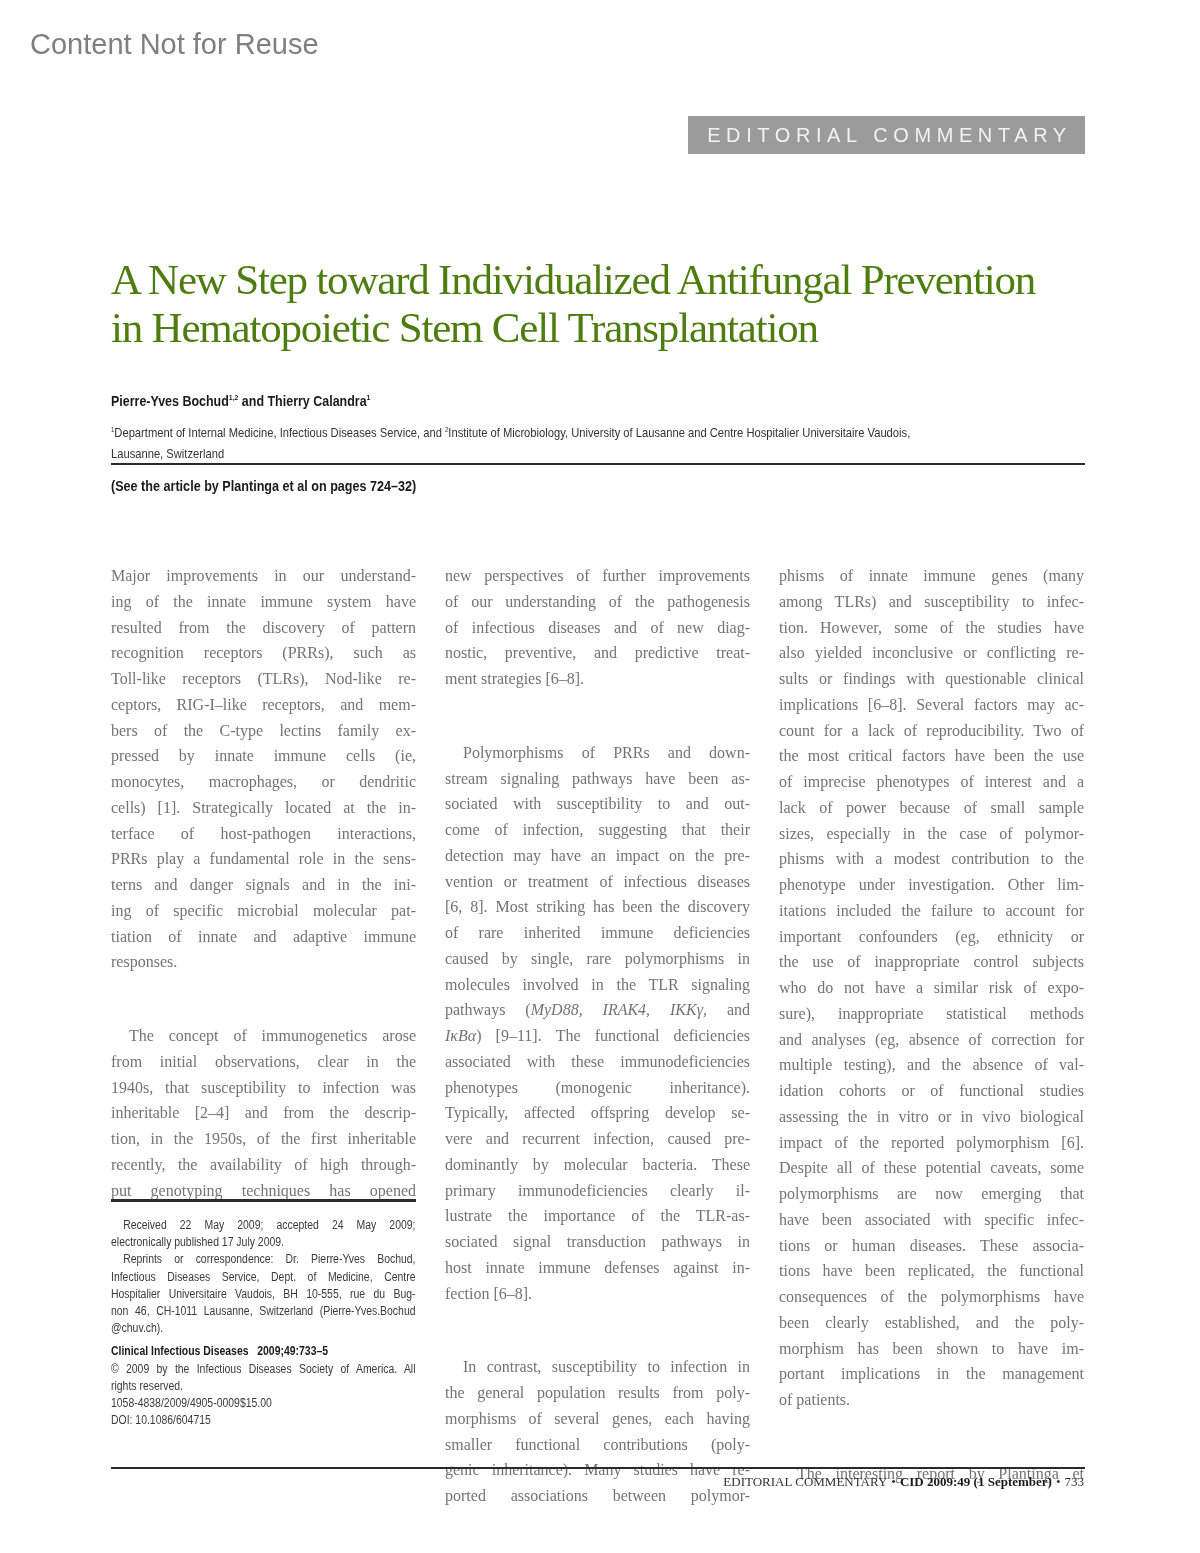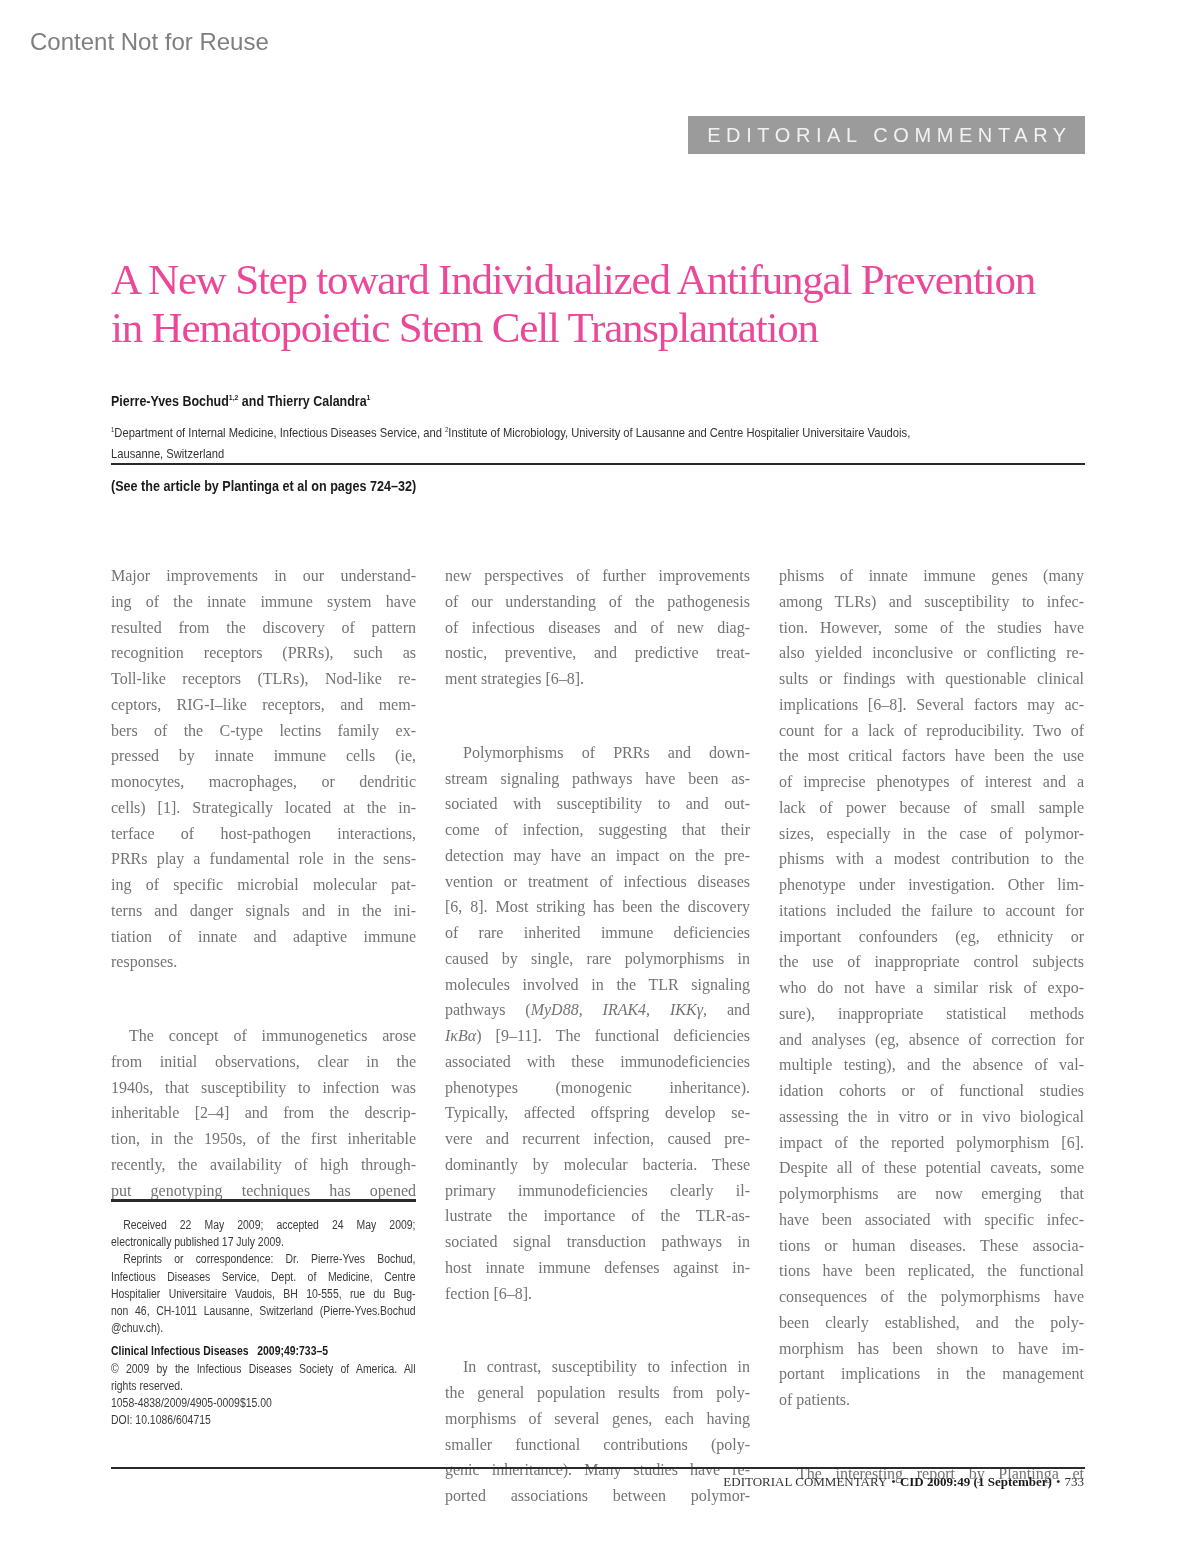--- a/index.html
+++ b/index.html
@@ -1,32 +1,32 @@
 <!DOCTYPE html>
 <html><head>
 <meta charset="utf-8">
 <style>
   html, body { margin: 0; padding: 0; background: #ffffff; }
   body { width: 1200px; height: 1553px; position: relative; overflow: hidden; color: #231f20; }
   .watermark {
     position: absolute; left: 30px; top: 28px;
-    font-family: "Liberation Sans", sans-serif; font-size: 24px; color: #7f7f7f;
+    font-family: "Liberation Sans", sans-serif; font-size: 29px; color: #7f7f7f;
     letter-spacing: 0px;
   }
   .section-banner {
     position: absolute; left: 688px; top: 116px; width: 397px; height: 38px;
     background: #9b9b9b; color: #f2f2f2;
     font-family: "Liberation Sans", sans-serif; font-size: 20px; letter-spacing: 5.6px;
     display: flex; align-items: center; justify-content: center; box-sizing: border-box;
     padding-left: 6px;
   }
   .title {
     position: absolute; left: 111px; top: 256px; width: 980px;
     font-family: "Liberation Serif", serif; font-size: 43px; line-height: 48px;
-    letter-spacing: -1.2px; color: #ec4899; margin: 0; font-weight: normal;
+    letter-spacing: -1.2px; color: #4d7c0f; margin: 0; font-weight: normal;
   }
   .title span { display: block; white-space: nowrap; }
   .authors {
     position: absolute; left: 111px; top: 393px;
     font-family: "Liberation Sans", sans-serif; font-size: 14.5px; font-weight: bold;
     transform: scaleX(0.86); transform-origin: left top; white-space: nowrap; color: #1a1a1a;
   }
   .authors sup { font-size: 8px; }
   .affil {
     position: absolute; left: 111px; top: 419px; width: 1110px;
@@ -99,22 +99,22 @@
   <span class="ln">resulted from the discovery of pattern</span>
   <span class="ln">recognition receptors (PRRs), such as</span>
   <span class="ln">Toll-like receptors (TLRs), Nod-like re-</span>
   <span class="ln">ceptors, RIG-I–like receptors, and mem-</span>
   <span class="ln">bers of the C-type lectins family ex-</span>
   <span class="ln">pressed by innate immune cells (ie,</span>
   <span class="ln">monocytes, macrophages, or dendritic</span>
   <span class="ln">cells) [1]. Strategically located at the in-</span>
   <span class="ln">terface of host-pathogen interactions,</span>
   <span class="ln">PRRs play a fundamental role in the sens-</span>
+  <span class="ln">terns and danger signals and in the ini-</span>
   <span class="ln">ing of specific microbial molecular pat-</span>
-  <span class="ln">terns and danger signals and in the ini-</span>
   <span class="ln">tiation of innate and adaptive immune</span>
   <span class="ln last">responses.</span>
   <span class="ln indent">The concept of immunogenetics arose</span>
   <span class="ln">from initial observations, clear in the</span>
   <span class="ln">1940s, that susceptibility to infection was</span>
   <span class="ln">inheritable [2–4] and from the descrip-</span>
   <span class="ln">tion, in the 1950s, of the first inheritable</span>
   <span class="ln">recently, the availability of high through-</span>
   <span class="ln">put genotyping techniques has opened</span>
 </div>

